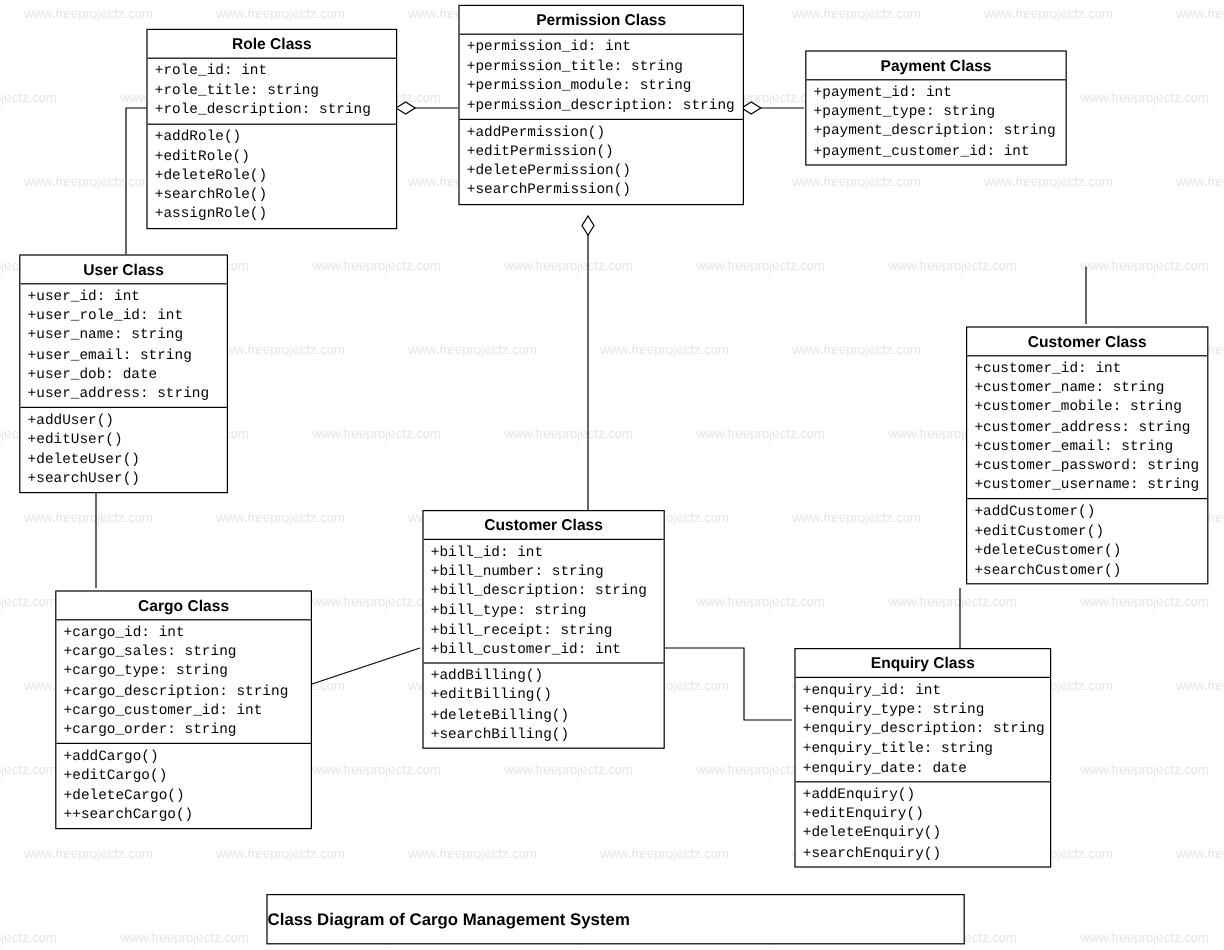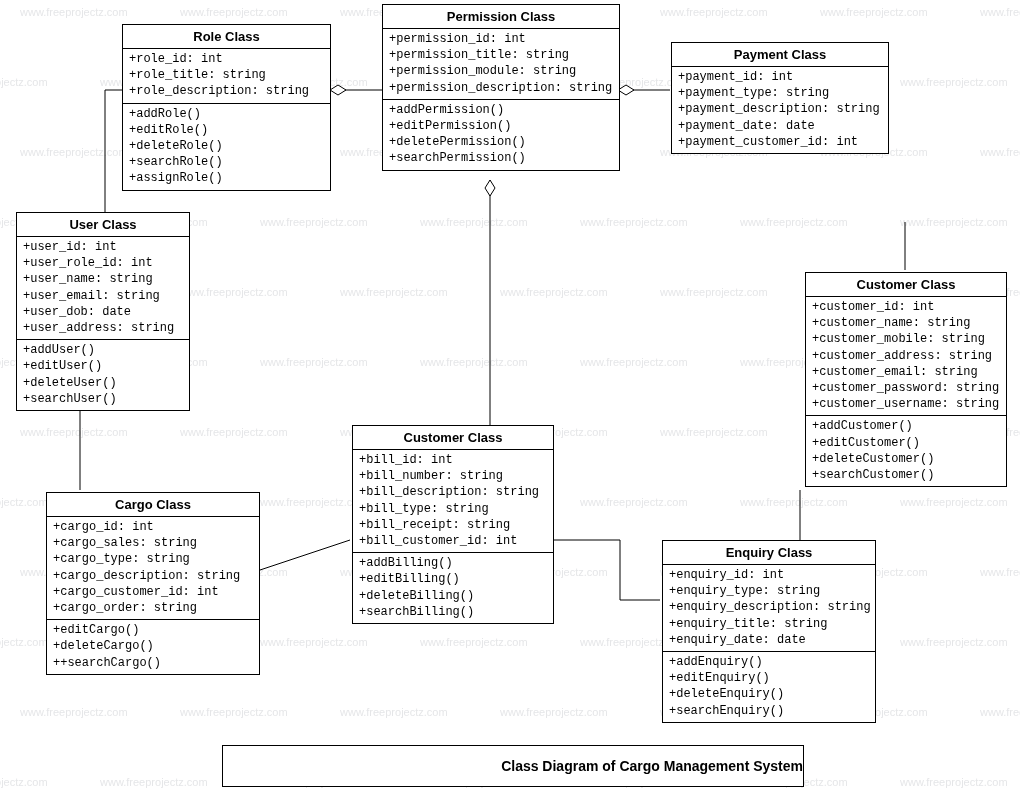--- a/index.html
+++ b/index.html
@@ -54,21 +54,21 @@
   .class-section div {
     line-height: 1.35;
     white-space: nowrap;
   }
   .caption-box {
     position: absolute;
     border: 1px solid #000;
     background: #fff;
     font-weight: bold;
     font-size: 14px;
-    text-align: right;
+    text-align: left;
     padding: 12px 0;
     font-family: Verdana, Geneva, sans-serif;
   }
   svg.connectors {
     position: absolute;
     inset: 0;
     width: 1020px;
     height: 792px;
     z-index: 0;
   }
@@ -222,21 +222,20 @@
         <div>+searchPermission()</div>
       </div>
   </div>
 
   <div class="class-box" style="left:671px; top:42px; width:216px;">
     <div class="class-title">Payment Class</div>
     <div class="class-section">
         <div>+payment_id: int</div>
         <div>+payment_type: string</div>
         <div>+payment_description: string</div>
-        <div>+payment_date: date</div>
         <div>+payment_customer_id: int</div>
       </div>
   </div>
 
   <div class="class-box" style="left:16px; top:212px; width:172px;">
     <div class="class-title">User Class</div>
     <div class="class-section">
         <div>+user_id: int</div>
         <div>+user_role_id: int</div>
         <div>+user_name: string</div>
@@ -293,20 +292,21 @@
     <div class="class-title">Cargo Class</div>
     <div class="class-section">
         <div>+cargo_id: int</div>
         <div>+cargo_sales: string</div>
         <div>+cargo_type: string</div>
         <div>+cargo_description: string</div>
         <div>+cargo_customer_id: int</div>
         <div>+cargo_order: string</div>
       </div>
     <div class="class-section">
+        <div>+addCargo()</div>
         <div>+editCargo()</div>
         <div>+deleteCargo()</div>
         <div>++searchCargo()</div>
       </div>
   </div>
 
   <div class="class-box" style="left:662px; top:540px; width:212px;">
     <div class="class-title">Enquiry Class</div>
     <div class="class-section">
         <div>+enquiry_id: int</div>

